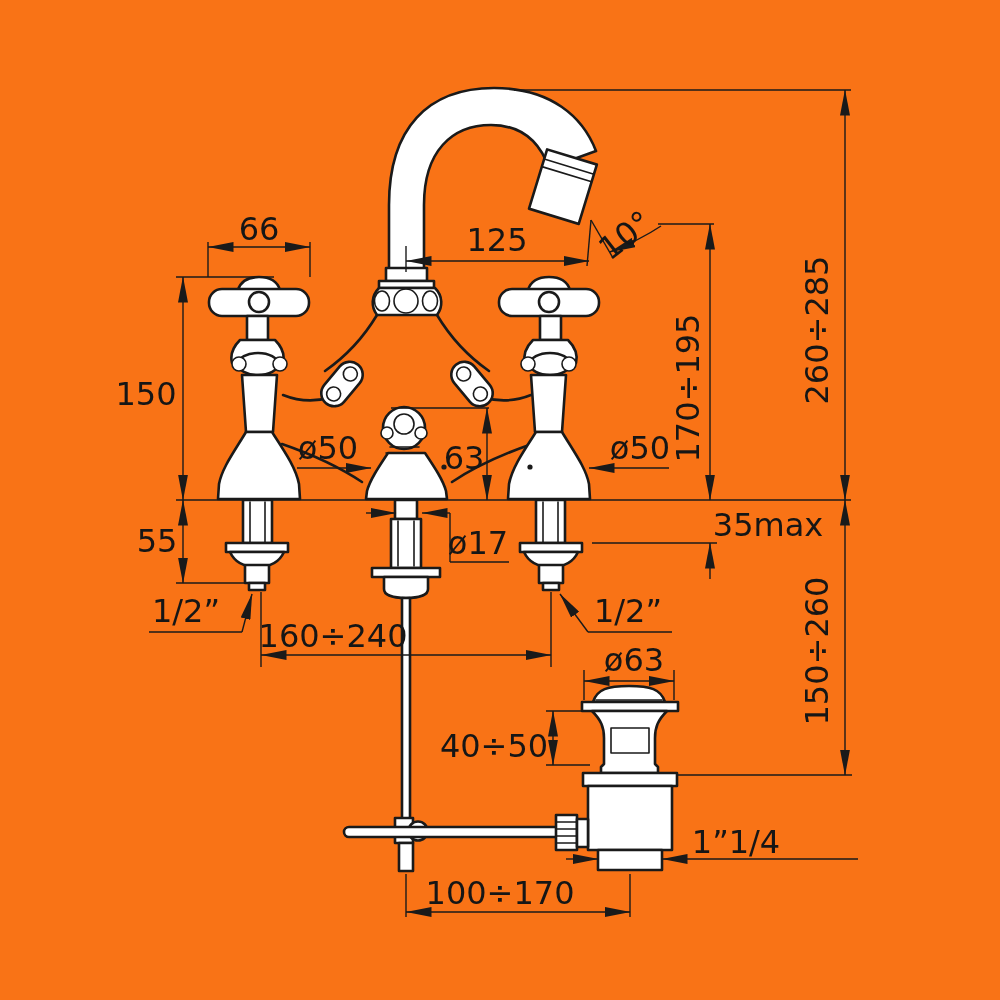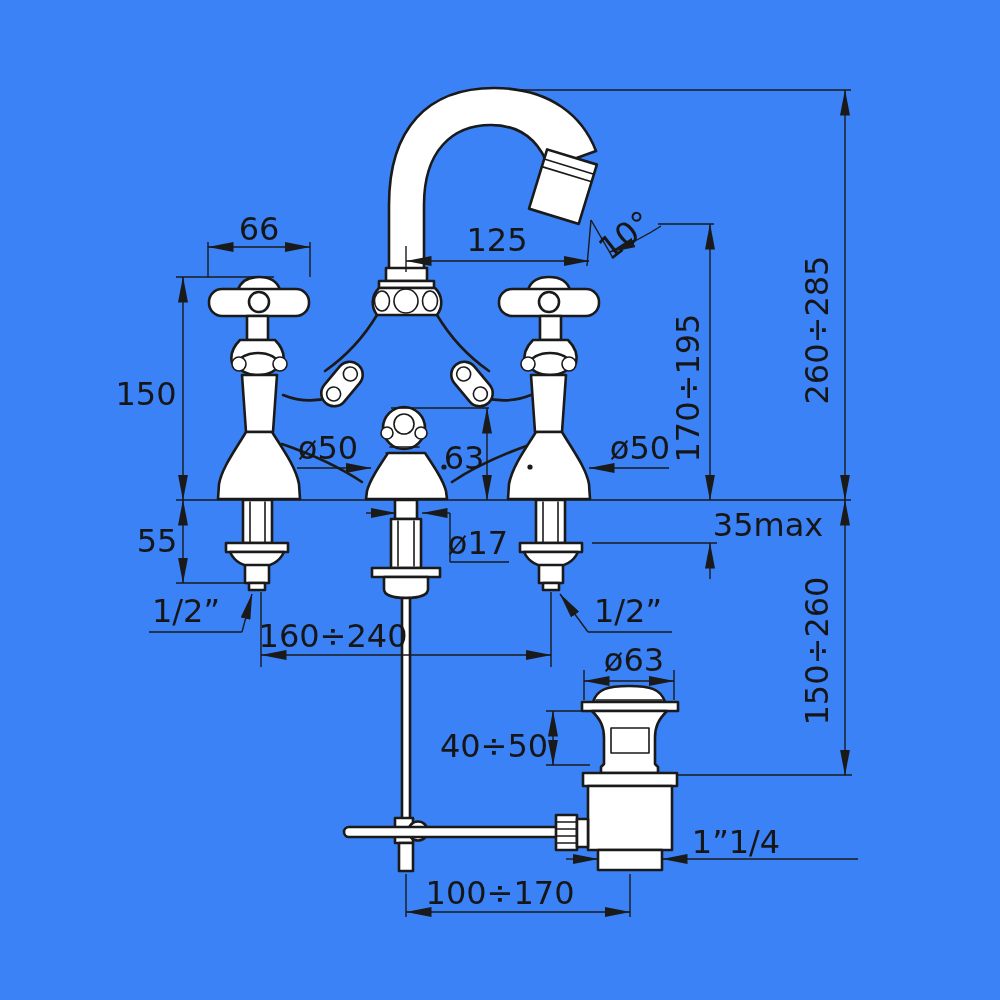--- a/index.html
+++ b/index.html
@@ -1,16 +1,16 @@
 <!DOCTYPE html>
 <html><head>
 <meta charset="utf-8">
 <style>
   html,body{margin:0;padding:0;background:#ffffff}
-  .page{width:1000px;height:1000px;background:#3b82f6;position:relative;overflow:hidden}
+  .page{width:1000px;height:1000px;background:#f97316;position:relative;overflow:hidden}
   svg{display:block}
   .art path,.art rect,.art circle,.art ellipse,.art line{
     stroke:#1a1a1a;stroke-width:2.6;fill:none;stroke-linecap:round;stroke-linejoin:round}
   .art .f{fill:#ffffff}
   .art .thin{stroke-width:1.6}
   .dims line,.dims path{stroke:#1a1a1a;stroke-width:1.4;fill:none;stroke-linecap:butt}
   .dims .dot{fill:#1a1a1a;stroke:none}
   .lbl{font-family:"DejaVu Sans","Liberation Sans",sans-serif;font-size:32px;fill:#161616;stroke:none}
 </style>
 </head>

